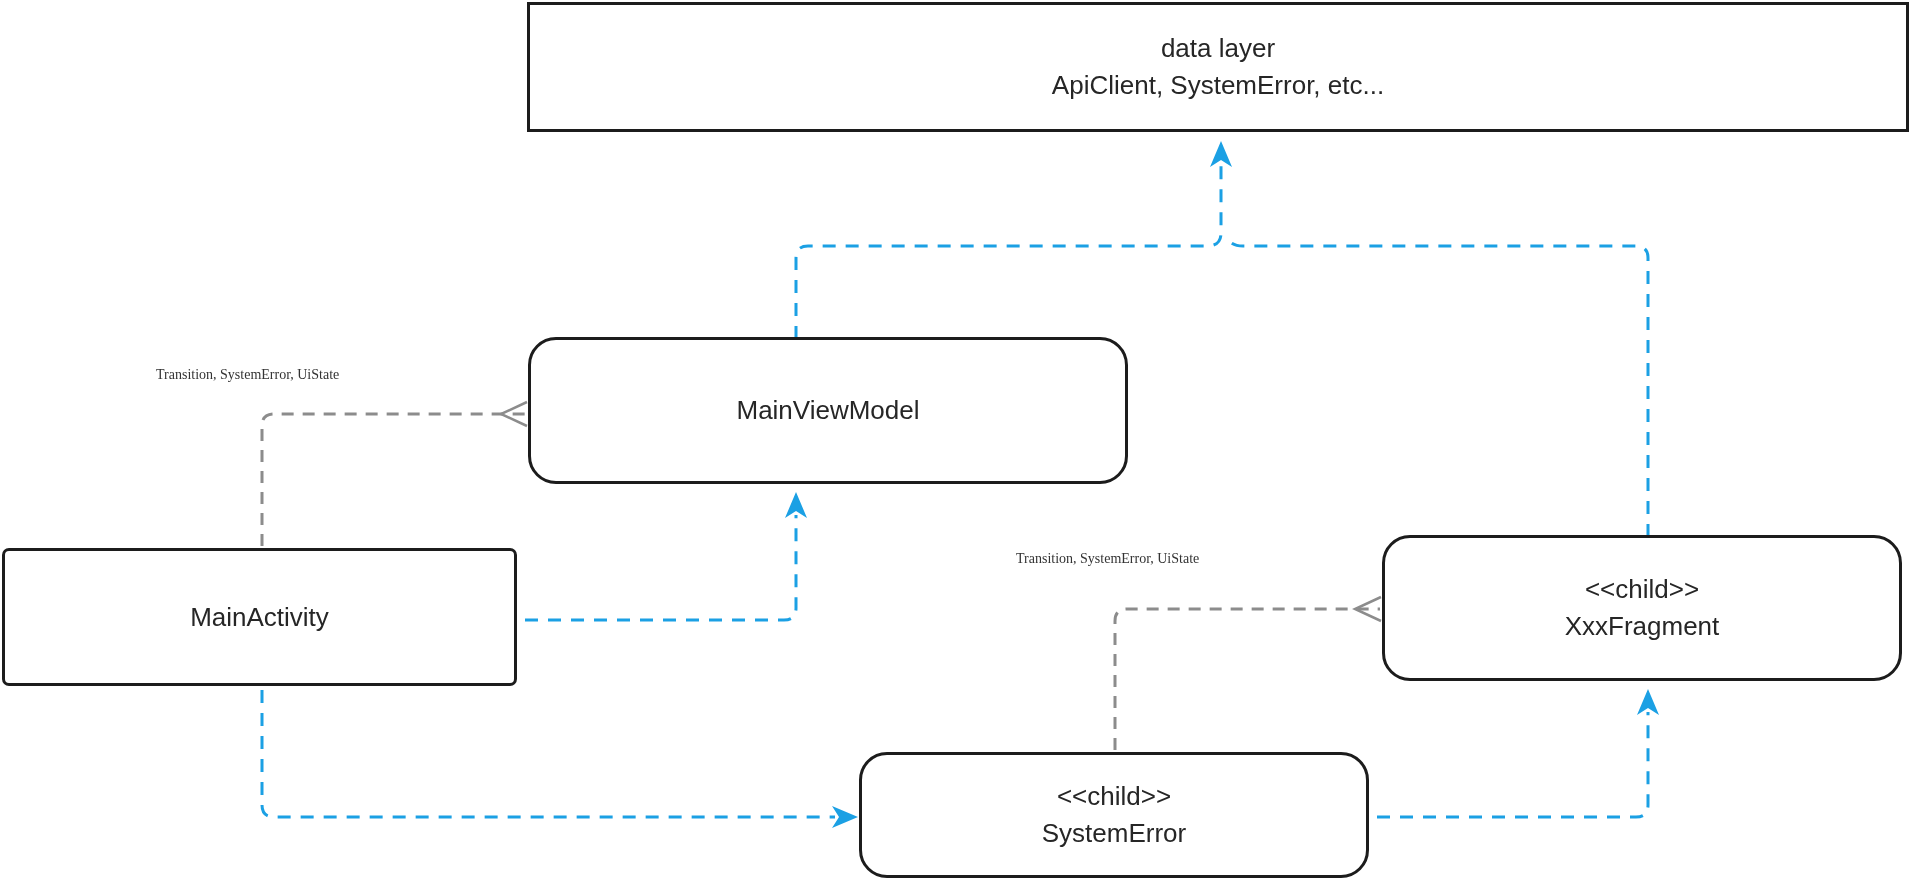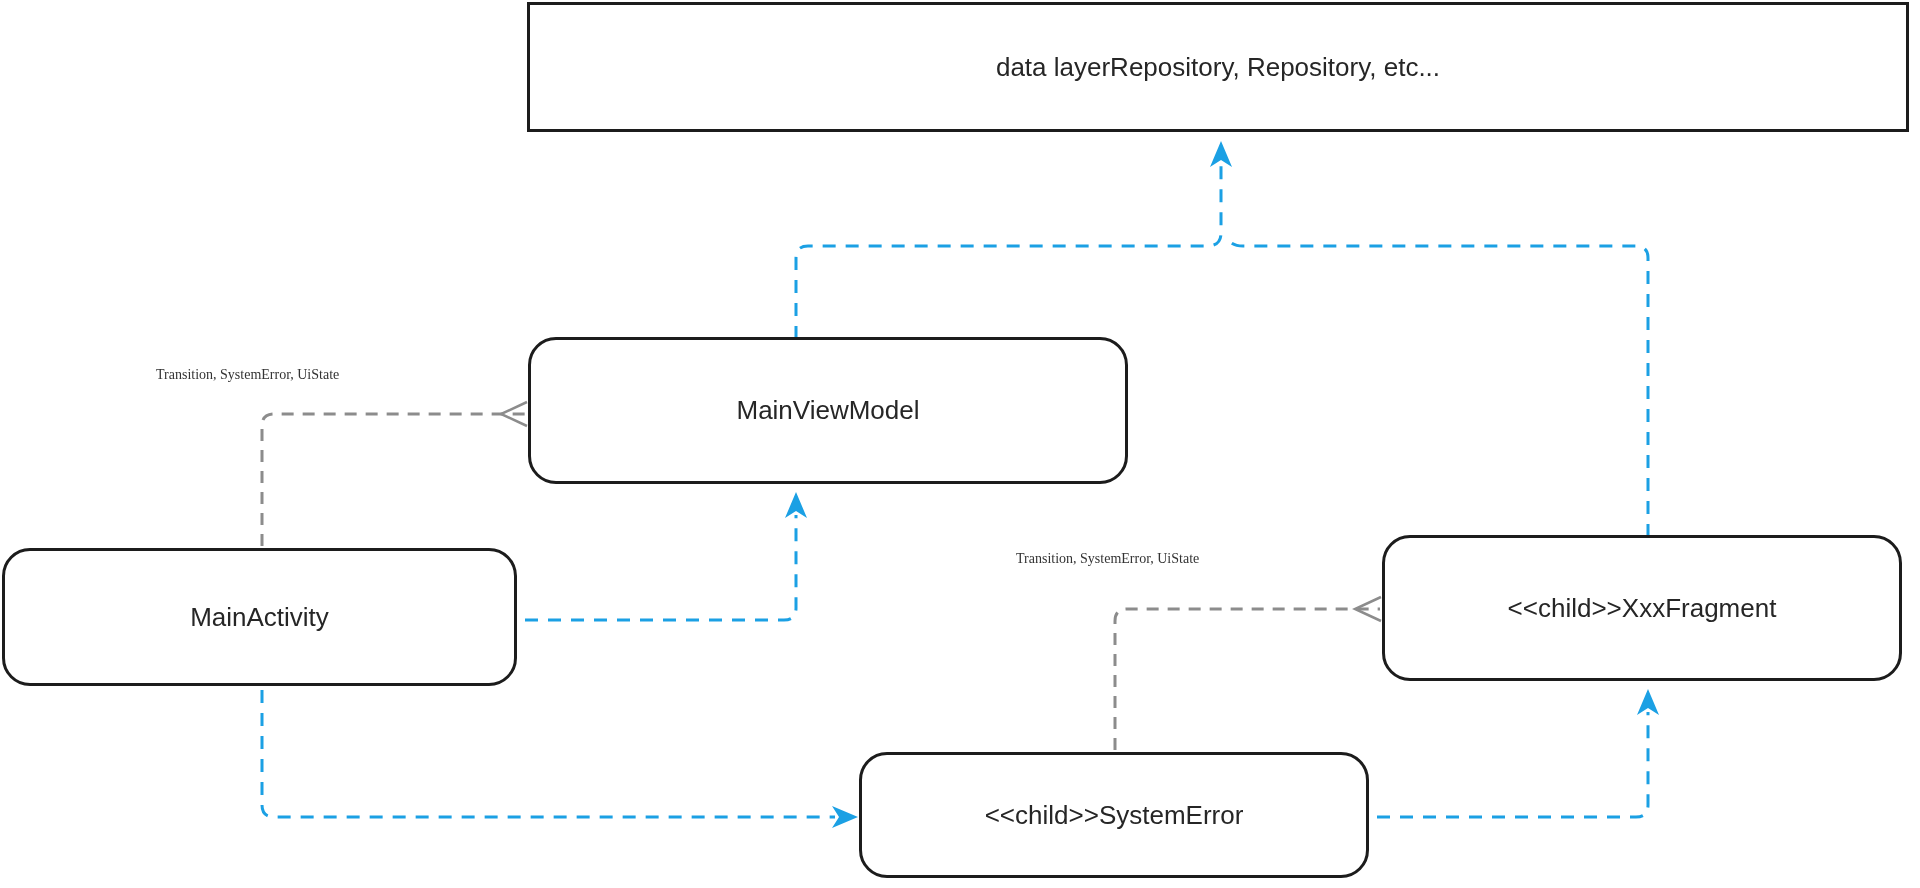--- a/index.html
+++ b/index.html
@@ -49,33 +49,33 @@
     fill: none;
     stroke: var(--edge-gray);
     stroke-width: 2.5;
     stroke-dasharray: none;
   }
   .node {
     position: absolute;
     background: var(--background);
     border: 3px solid var(--box-border);
     display: flex;
-    flex-direction: row;
+    flex-direction: column;
     align-items: center;
     justify-content: center;
     text-align: center;
     color: var(--text);
     font-size: 26px;
     line-height: 37px;
     white-space: nowrap;
   }
   .node.rounded { border-radius: 28px; }
   #node-data-layer     { left: 527px;  top: 2px;   width: 1382px; height: 130px; }
   #node-main-view-model{ left: 528px;  top: 337px; width: 600px;  height: 147px; }
-  #node-main-activity  { left: 2px;    top: 548px; width: 515px;  height: 138px; }
+  #node-main-activity  { left: 2px;    top: 548px; width: 515px;  height: 138px; border-radius: 7px; }
   #node-xxx-view-model { left: 1382px; top: 535px; width: 520px;  height: 146px; }
   #node-xxx-fragment   { left: 859px;  top: 752px; width: 510px;  height: 126px; }
   .edge-label {
     position: absolute;
     color: var(--label-text);
     font-size: 14px;
     line-height: 26px;
     white-space: nowrap;
     font-family: Liberation Serif, serif;
   }
@@ -105,21 +105,21 @@
 
     <path class="edge-gray" d="M 262 546 V 426 Q 262 414 274 414 H 526"></path>
     <polyline class="arrow-gray-open" points="527,402 501,414 527,426"></polyline>
 
     <path class="edge-gray" d="M 1115 750 V 621 Q 1115 609 1127 609 H 1380"></path>
     <polyline class="arrow-gray-open" points="1381,597 1355,609 1381,621"></polyline>
   </svg>
 
   <div class="node" id="node-data-layer">
     <span>data layer</span>
-    <span>Repository, Repository, etc...</span>
+    <span>ApiClient, SystemError, etc...</span>
   </div>
 
   <div class="node rounded" id="node-main-view-model">
     <span>MainViewModel</span>
   </div>
 
   <div class="node rounded" id="node-main-activity">
     <span>MainActivity</span>
   </div>
 

